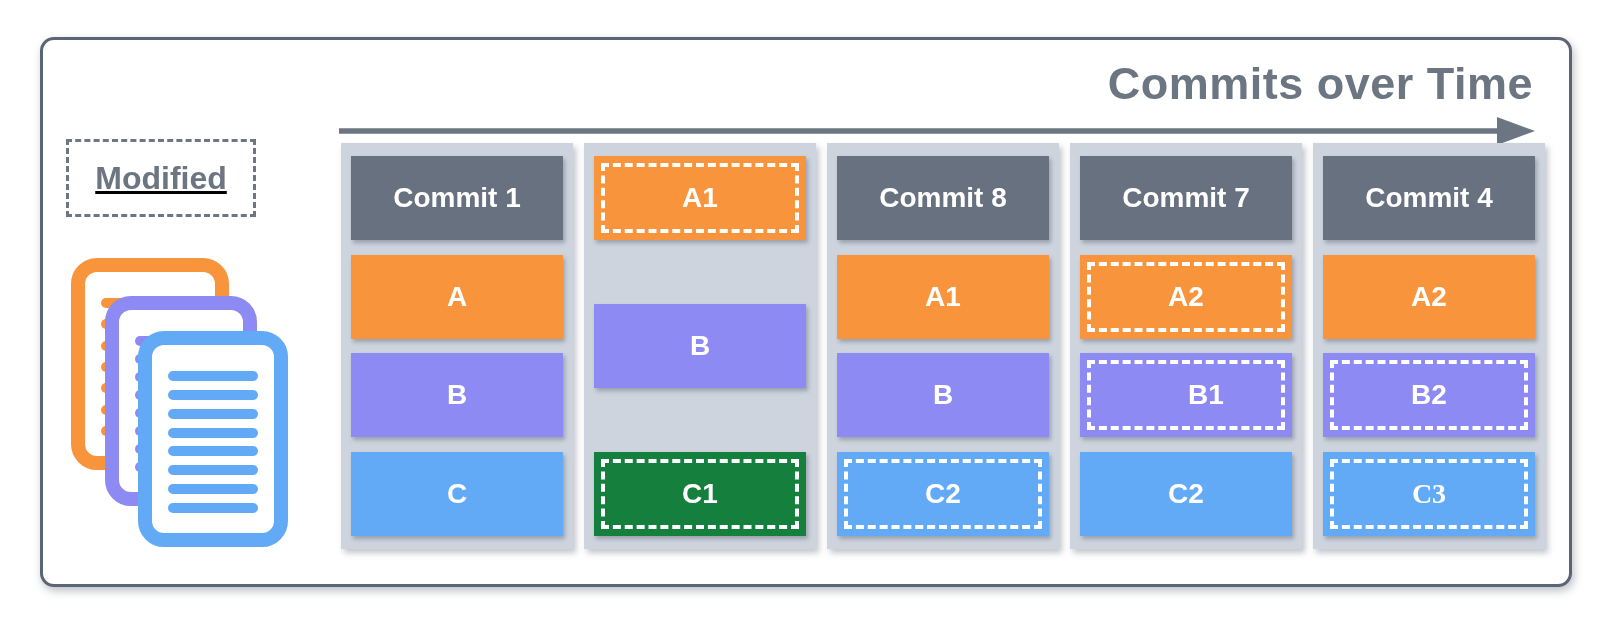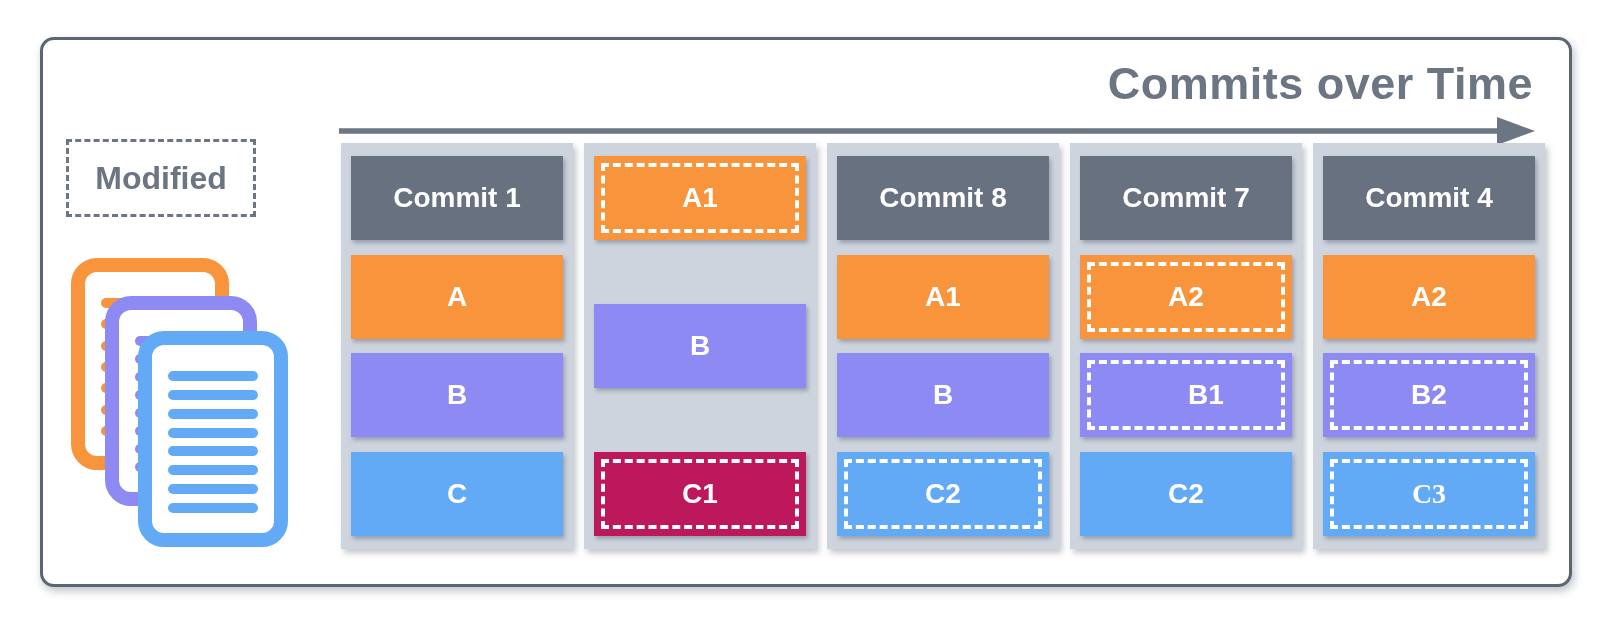--- a/index.html
+++ b/index.html
@@ -30,21 +30,21 @@
   }
 
   
   .arrow-svg { position: absolute; left: 296px; top: 72px; width: 1198px; height: 38px; }
 
   
   .legend {
     position: absolute; left: 23px; top: 99px;
     width: 190px; height: 78px;
     border: 3px dashed #6e7684;
-    display: flex; align-items: center; justify-content: center;
+    display: flex; align-items: center; justify-content: center; text-decoration: underline;
   }
   .legend span { font-size: 32px; font-weight: bold; color: #6c7582; }
 
   
   .doc {
     position: absolute; background: #ffffff;
     border-style: solid; border-width: 14px; border-radius: 26px;
   }
   .doc-a { left: 28px; top: 218px; width: 158px; height: 212px; border-color: var(--ca); }
   .doc-b { left: 62px; top: 256px; width: 152px; height: 210px; border-color: var(--cb); }
@@ -150,21 +150,21 @@
     <div class="columns" id="columns">
         <div class="column">
           <div class="col-header">Commit 1</div>
           <div class="cell" style="background: rgb(247, 148, 60);">A</div>
           <div class="cell" style="background: rgb(142, 138, 243);">B</div>
           <div class="cell" style="background: rgb(99, 170, 246);">C</div>
         </div>
         <div class="column">
           <div class="cell modified" style="background: rgb(247, 148, 60);">A1</div>
           <div class="cell" style="background: rgb(142, 138, 243);">B</div>
-          <div class="cell modified" style="background: #be185d;">C1</div>
+          <div class="cell modified" style="background: #15803d;">C1</div>
         </div>
         <div class="column">
           <div class="col-header">Commit 8</div>
           <div class="cell" style="background: rgb(247, 148, 60);">A1</div>
           <div class="cell" style="background: rgb(142, 138, 243);">B</div>
           <div class="cell modified" style="background: rgb(99, 170, 246);">C2</div>
         </div>
         <div class="column">
           <div class="col-header">Commit 7</div>
           <div class="cell modified" style="background: rgb(247, 148, 60);">A2</div>

